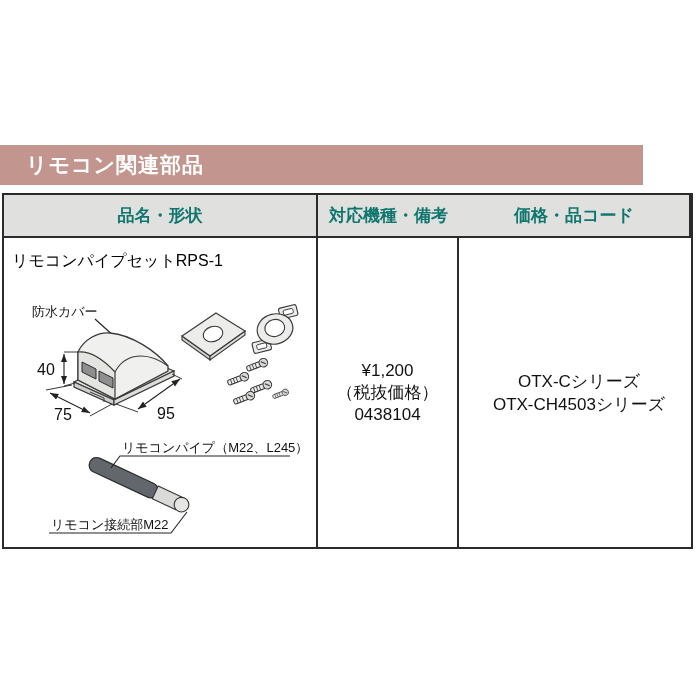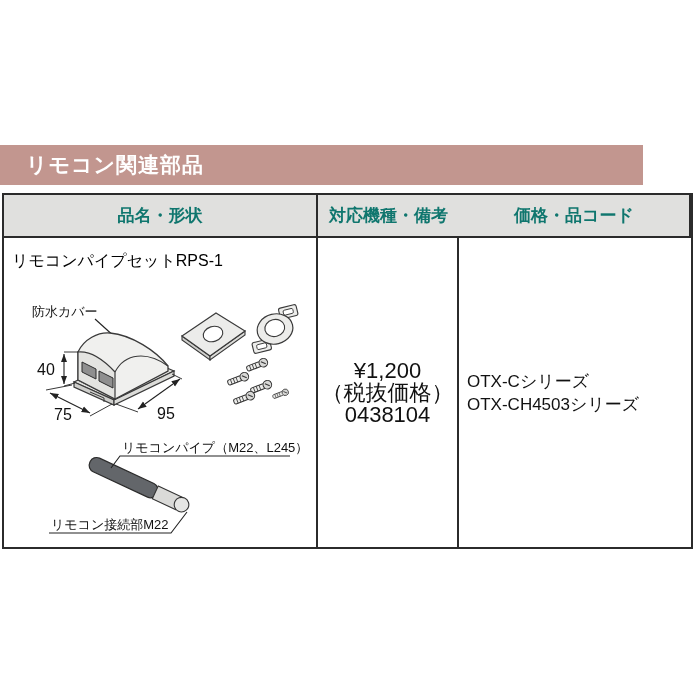--- a/index.html
+++ b/index.html
@@ -19,30 +19,30 @@
     position:absolute;left:2px;top:193px;width:691px;height:356px;
     border:2px solid #2b2b2b;box-sizing:border-box;
     display:grid;grid-template-columns:314px 141px 1fr;grid-template-rows:43px 1fr;
     background:#ffffff;
   }
   .hcell{
     background:#e0e0de;border-bottom:2px solid #2b2b2b;box-sizing:border-box;
     display:flex;align-items:center;justify-content:center;
     font-size:17px;font-weight:bold;color:#0f766e;
   }
-  .bcell{box-sizing:border-box;background:#fff;}
+  .bcell{box-sizing:border-box;background:#fff;text-align:center;}
   .rb{border-right:2px solid #2b2b2b;}
   .shape-cell{position:relative;}
   .product-name{
     position:absolute;left:8px;top:13px;font-size:16px;color:#000;white-space:nowrap;
   }
   .diagram{position:absolute;left:0;top:40px;}
   .price-cell{
     display:flex;flex-direction:column;align-items:center;justify-content:center;
-    font-size:22px;line-height:22px;text-align:center;color:#111;
+    font-size:17px;line-height:22px;text-align:center;color:#111;
   }
   .models-cell{
     display:flex;flex-direction:column;justify-content:center;
     padding-left:8px;font-size:17px;line-height:23px;color:#111;
   }
   svg text{fill:#111;font-family:"Liberation Sans","DejaVu Sans",sans-serif;}
   .dim-num{font-size:16px;}
   .dia-label{font-size:13px;}
 </style>
 </head>

